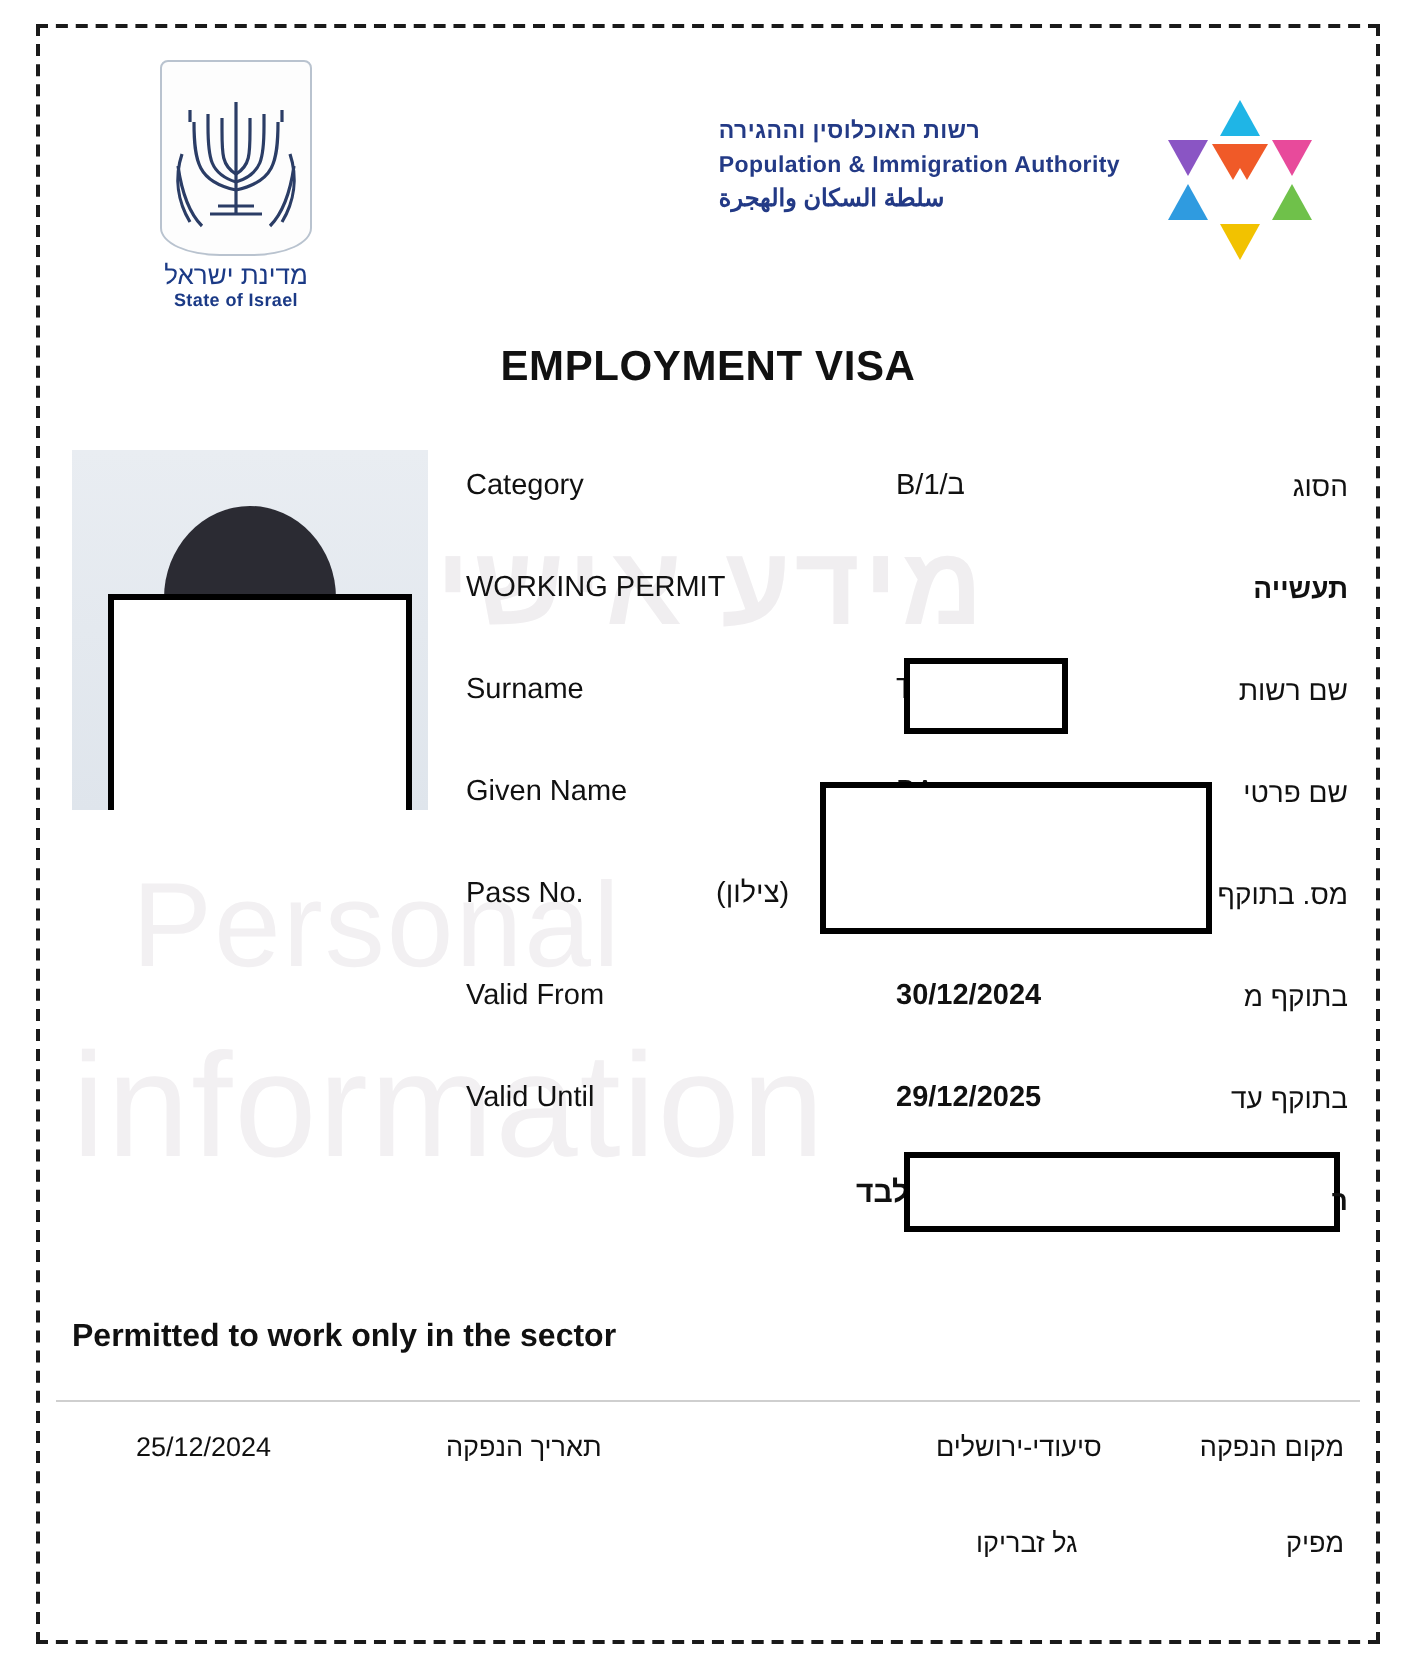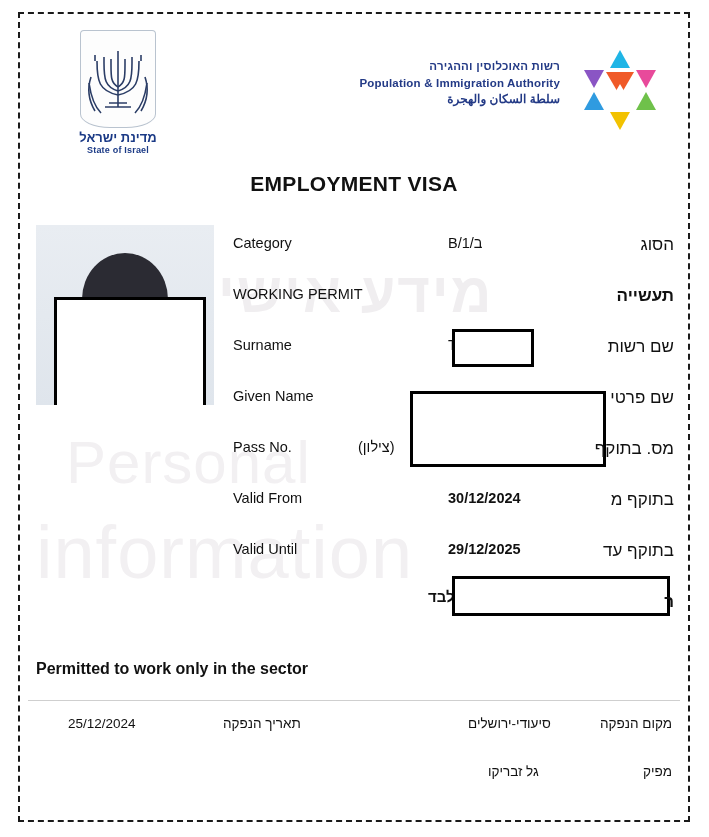--- a/index.html
+++ b/index.html
@@ -98,36 +98,36 @@
     border: 1px solid #b9c3cf;
     border-radius: 4px 4px 30px 30px / 4px 4px 14px 14px;
     background: #fdfdfd;
     position: relative;
     overflow: hidden;
   }
   .emblem-badge svg { display:block; }
   .emblem-heb {
     margin-top: 2px;
     font-size: 13px;
-    font-weight: bold;
+    font-weight: normal;
     color: #1b3a86;
     direction: rtl;
   }
   .emblem-en {
     font-size: 9px;
     font-weight: bold;
     color: #1b3a86;
     letter-spacing: 0.2px;
   }
 
   .authority {
     position: absolute;
     right: 120px;
     top: 38px;
-    text-align: right;
+    text-align: left;
     color: #233a86;
     line-height: 1.45;
   }
   .authority .ln {
     font-size: 11.5px;
     font-weight: bold;
     letter-spacing: 0.2px;
   }
   .authority .ln.ar { font-size: 12px; }
 
@@ -218,21 +218,21 @@
     left: 420px;
     top: 10px;
     font-size: 14.5px;
     color: #111;
   }
   .row .value.bold { font-weight: bold; }
   .row .label-he {
     position: absolute;
     right: 6px;
     top: 10px;
-    font-size: 17px;
+    font-size: 14px;
     color: #111;
     direction: rtl;
     text-align: right;
   }
   .row .label-he.bold { font-weight: bold; }
 
   .redact {
     position: absolute;
     background: #ffffff;
     border: 3px solid #000;

